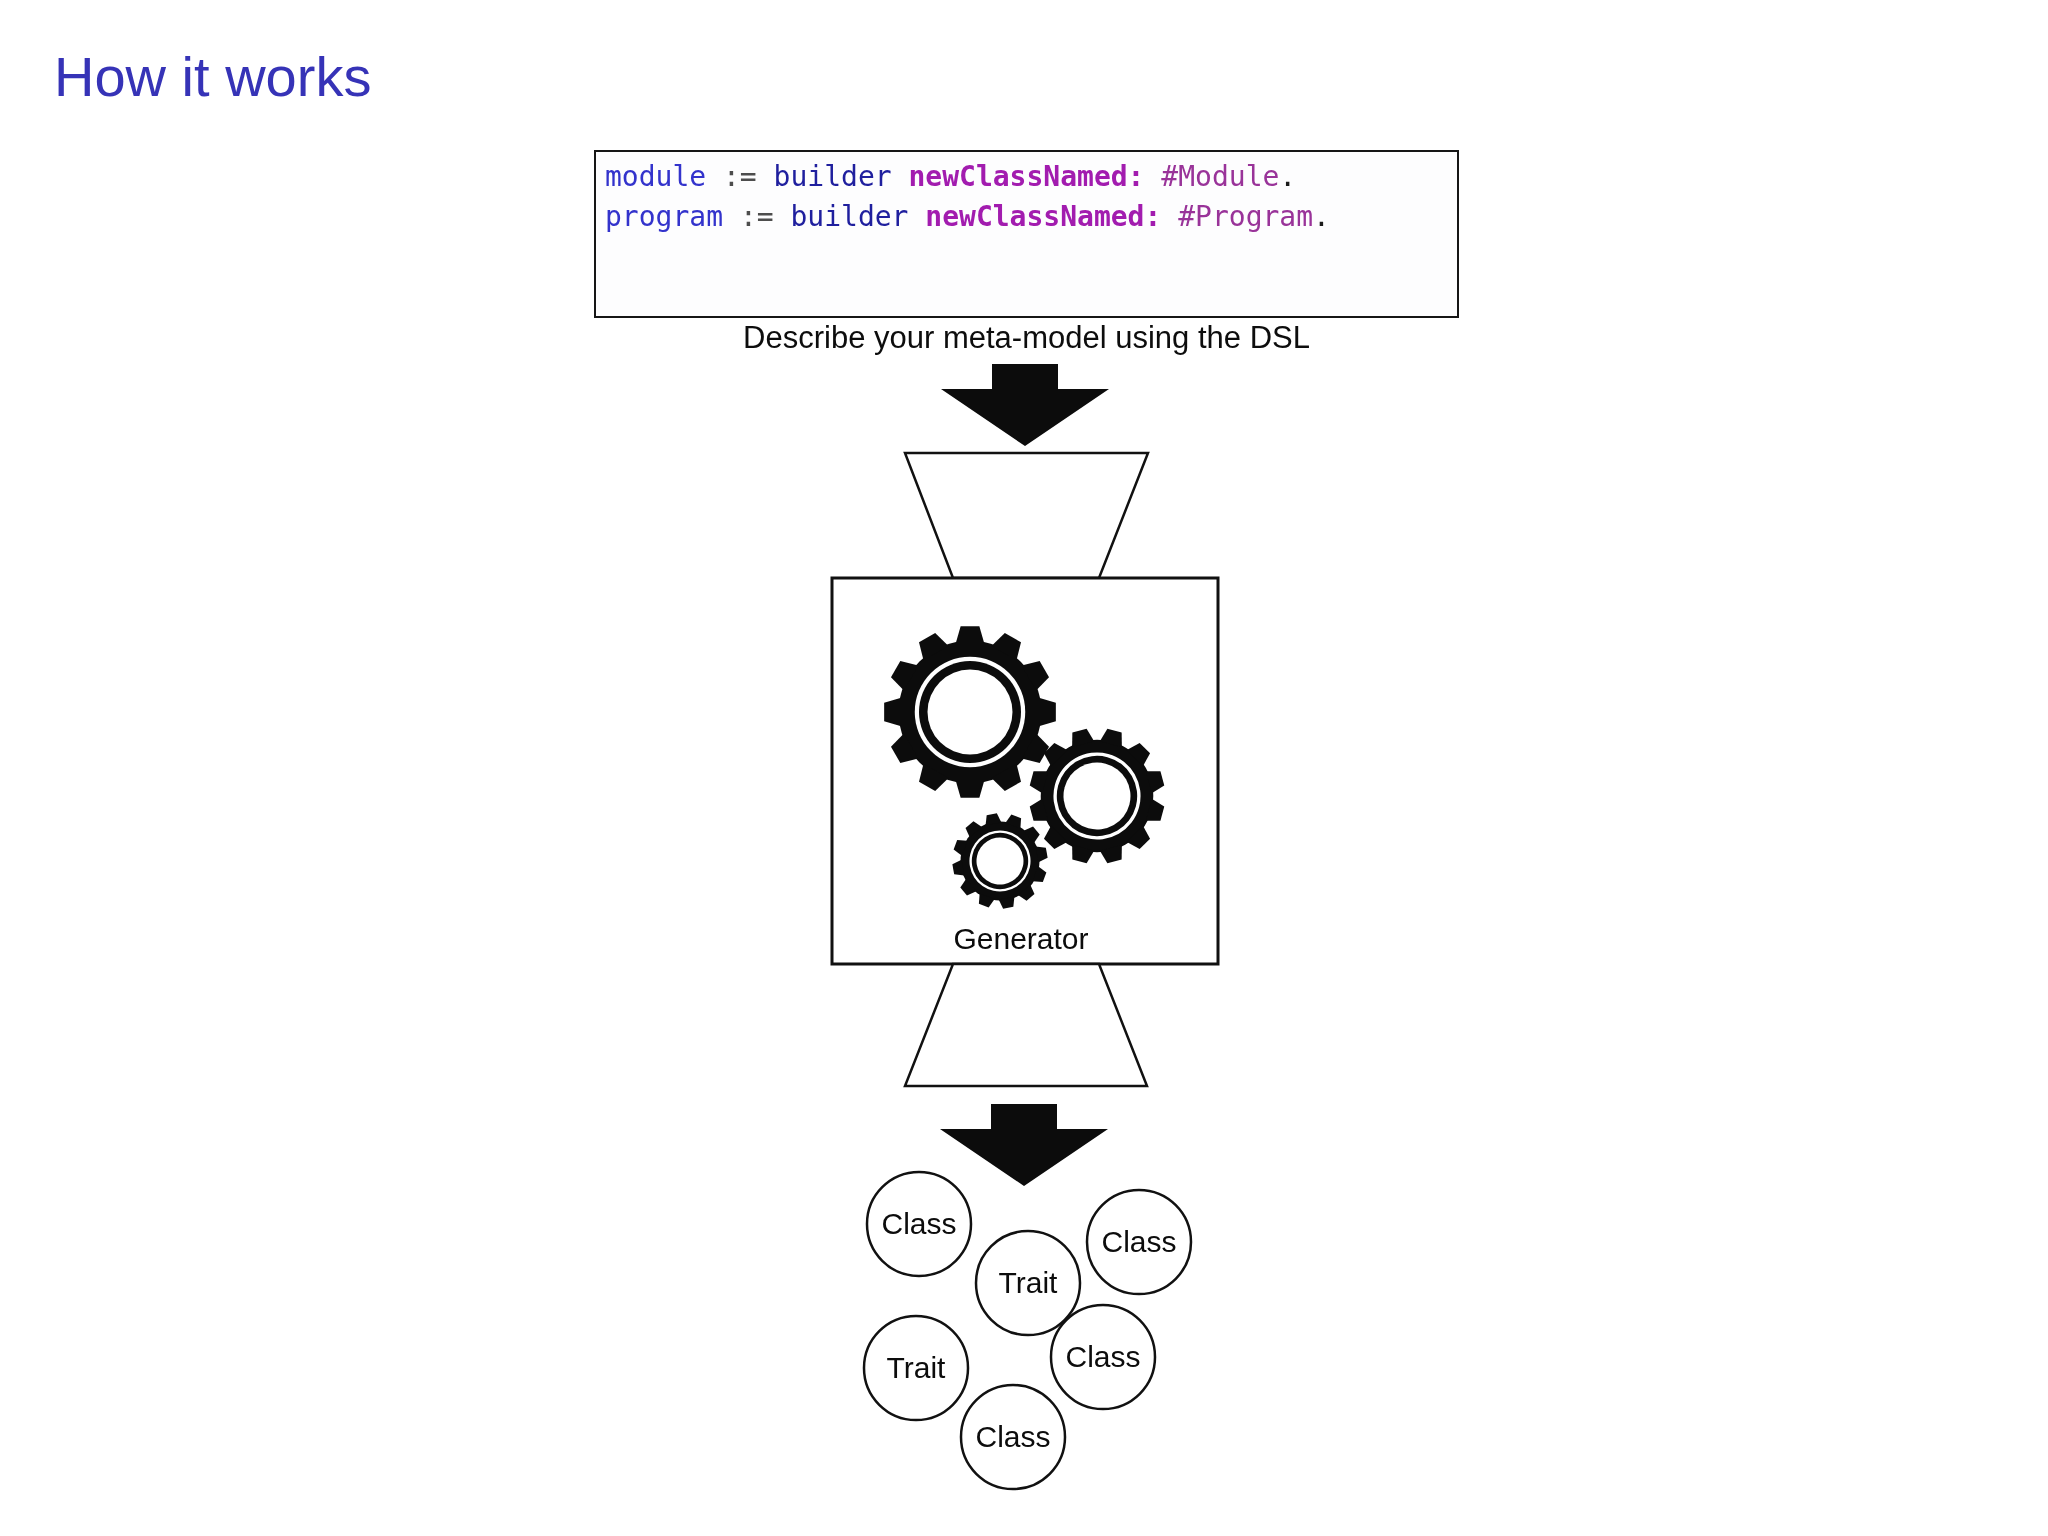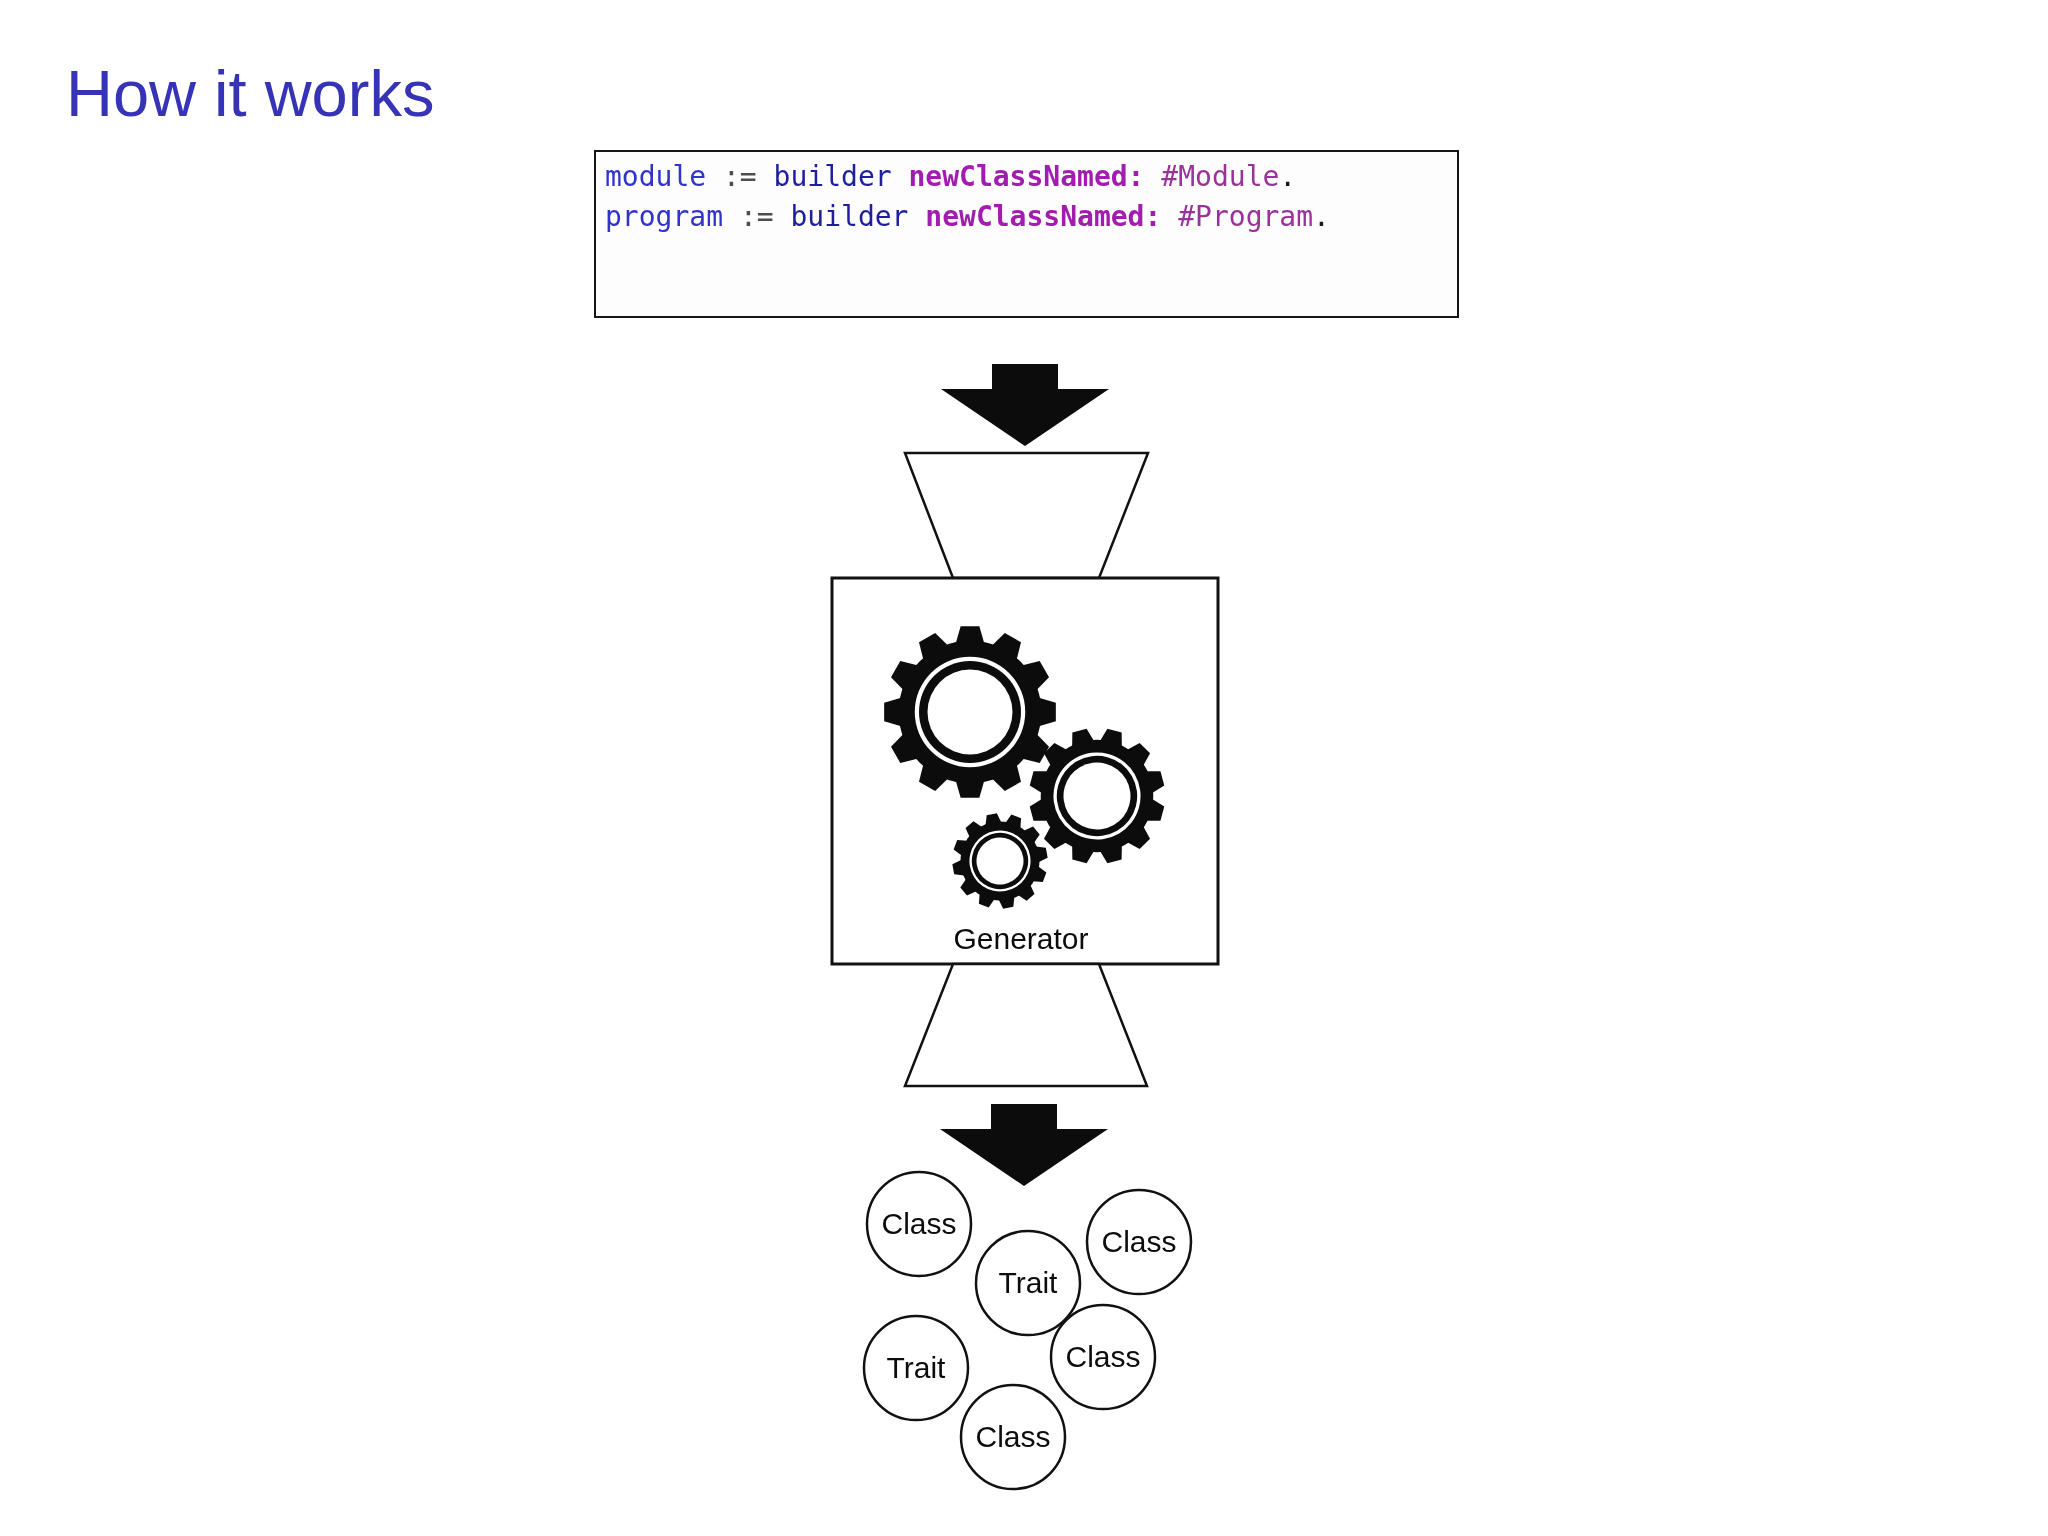--- a/index.html
+++ b/index.html
@@ -8,25 +8,25 @@
     width: 2048px;
     height: 1536px;
     background: #ffffff;
     overflow: hidden;
     font-family: "Liberation Sans", sans-serif;
   }
   .slide-title {
     position: absolute;
     left: 54px;
     top: 44px;
-    font-size: 65px;
+    font-size: 56px;
     font-weight: 500;
     letter-spacing: 0px;
     color: #3633b7;
-    margin: 12px;
+    margin: 0;
     white-space: nowrap;
   }
   .code-box {
     position: absolute;
     left: 594px;
     top: 150px;
     width: 865px;
     height: 168px;
     box-sizing: border-box;
     border: 2px solid #161616;
@@ -73,20 +73,21 @@
 
 <div id="slide">
 
   <h1 class="slide-title">How it works</h1>
 
   <div class="code-box">
     <div class="code-line"><span class="tk-recv">module</span> <span class="tk-asgn">:=</span> <span class="tk-kw">builder</span> <span class="tk-msg">newClassNamed:</span> <span class="tk-sym">#Module</span><span class="tk-dot">.</span></div>
     <div class="code-line"><span class="tk-recv">program</span> <span class="tk-asgn">:=</span> <span class="tk-kw">builder</span> <span class="tk-msg">newClassNamed:</span> <span class="tk-sym">#Program</span><span class="tk-dot">.</span></div>
   </div>
 
+  <div class="code-caption">Describe your meta-model using the DSL</div>
 
   <svg class="diagram-svg" viewBox="0 0 2048 1536">
     <defs>
       <g id="gear">
         <g fill="#0c0c0c">
           <circle r="84"></circle>
           <polygon points="-17,-80 -11,-101 11,-101 17,-80"></polygon>
           <polygon points="-17,-80 -11,-101 11,-101 17,-80" transform="rotate(30)"></polygon>
           <polygon points="-17,-80 -11,-101 11,-101 17,-80" transform="rotate(60)"></polygon>
           <polygon points="-17,-80 -11,-101 11,-101 17,-80" transform="rotate(90)"></polygon>

